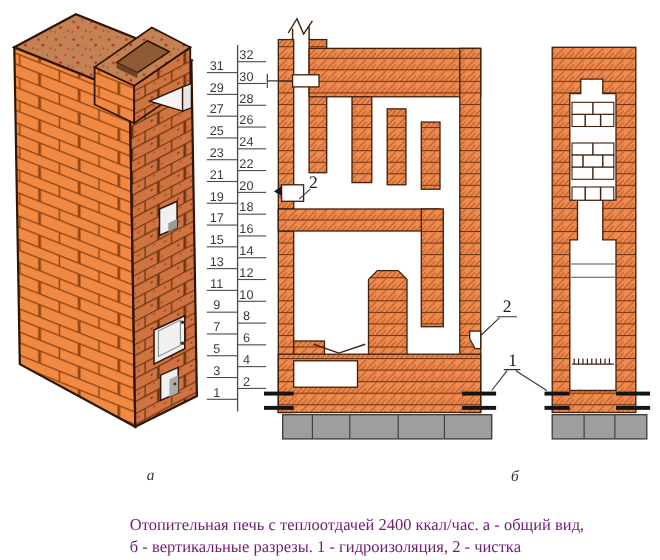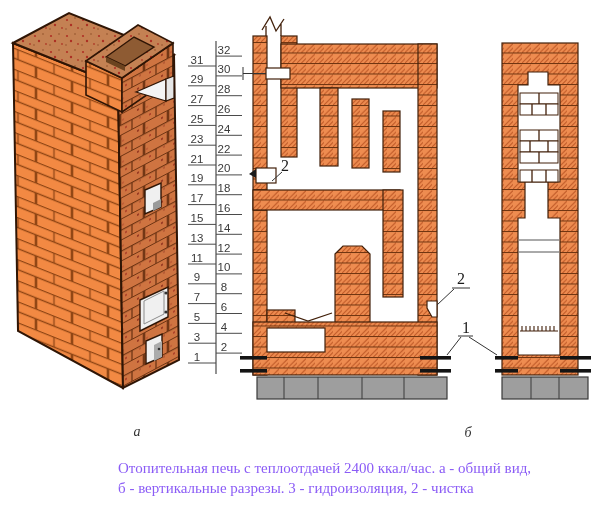--- a/index.html
+++ b/index.html
@@ -11,22 +11,22 @@
   .cavbrick{fill:#ffffff;stroke:#42200a;stroke-width:1;}
   .found{fill:#9e9e9e;stroke:#3a3a3a;stroke-width:1.2;}
   .founddiv{stroke:#3a3a3a;stroke-width:1;}
   .hydro{fill:#141414;}
   .leader{stroke:#333;stroke-width:1;fill:none;}
   .callout{font:16px "Liberation Serif",serif;fill:#1a1a1a;}
   .viewlabel{font:italic 14px "Liberation Serif",serif;fill:#333;}
   .scale-tick{stroke:#4a4a4a;stroke-width:1;}
   .scale-axis{stroke:#4a4a4a;stroke-width:1.2;}
   .scale-num{font:11.5px "Liberation Sans",sans-serif;fill:#3a3a3a;}
-  .caption{position:absolute;left:118px;top:458px;width:470px;
-           font:15px "Liberation Serif",serif;color:#8b5cf6;line-height:20px;}
+  .caption{position:absolute;left:118px;top:468px;width:470px;
+           font:15px "Liberation Serif",serif;color:#701a75;line-height:20px;}
   .door3d{fill:#f0f0f0;stroke:#2f1505;stroke-width:1.4;}
   .thin{stroke:#42200a;stroke-width:1.3;fill:none;}
 </style>
 </head>
 <body>
 
 <div class="page">
 <svg width="600" height="509" viewBox="0 0 600 509">
   <defs>
     <pattern id="hatch" width="9" height="10.5" patternUnits="userSpaceOnUse">
@@ -224,15 +224,15 @@
     <path class="leader" d="M452,288 H470 M454,289 L437,305"></path>
     <text class="callout" x="466" y="333" text-anchor="middle">1</text>
     <path class="leader" d="M458,336 H473 M461,337 L447,355 M469,337 L497,355"></path>
     <text class="viewlabel" x="137" y="436" text-anchor="middle">а</text>
     <text class="viewlabel" x="468" y="437" text-anchor="middle">б</text>
   </g>
 </svg>
 
 <div class="caption">
   <div>Отопительная печь с теплоотдачей 2400 ккал/час. а - общий вид,</div>
-  <div>б - вертикальные разрезы. 3 - гидроизоляция, 2 - чистка</div>
+  <div>б - вертикальные разрезы. 1 - гидроизоляция, 2 - чистка</div>
 </div>
 </div>
 
 </body></html>

